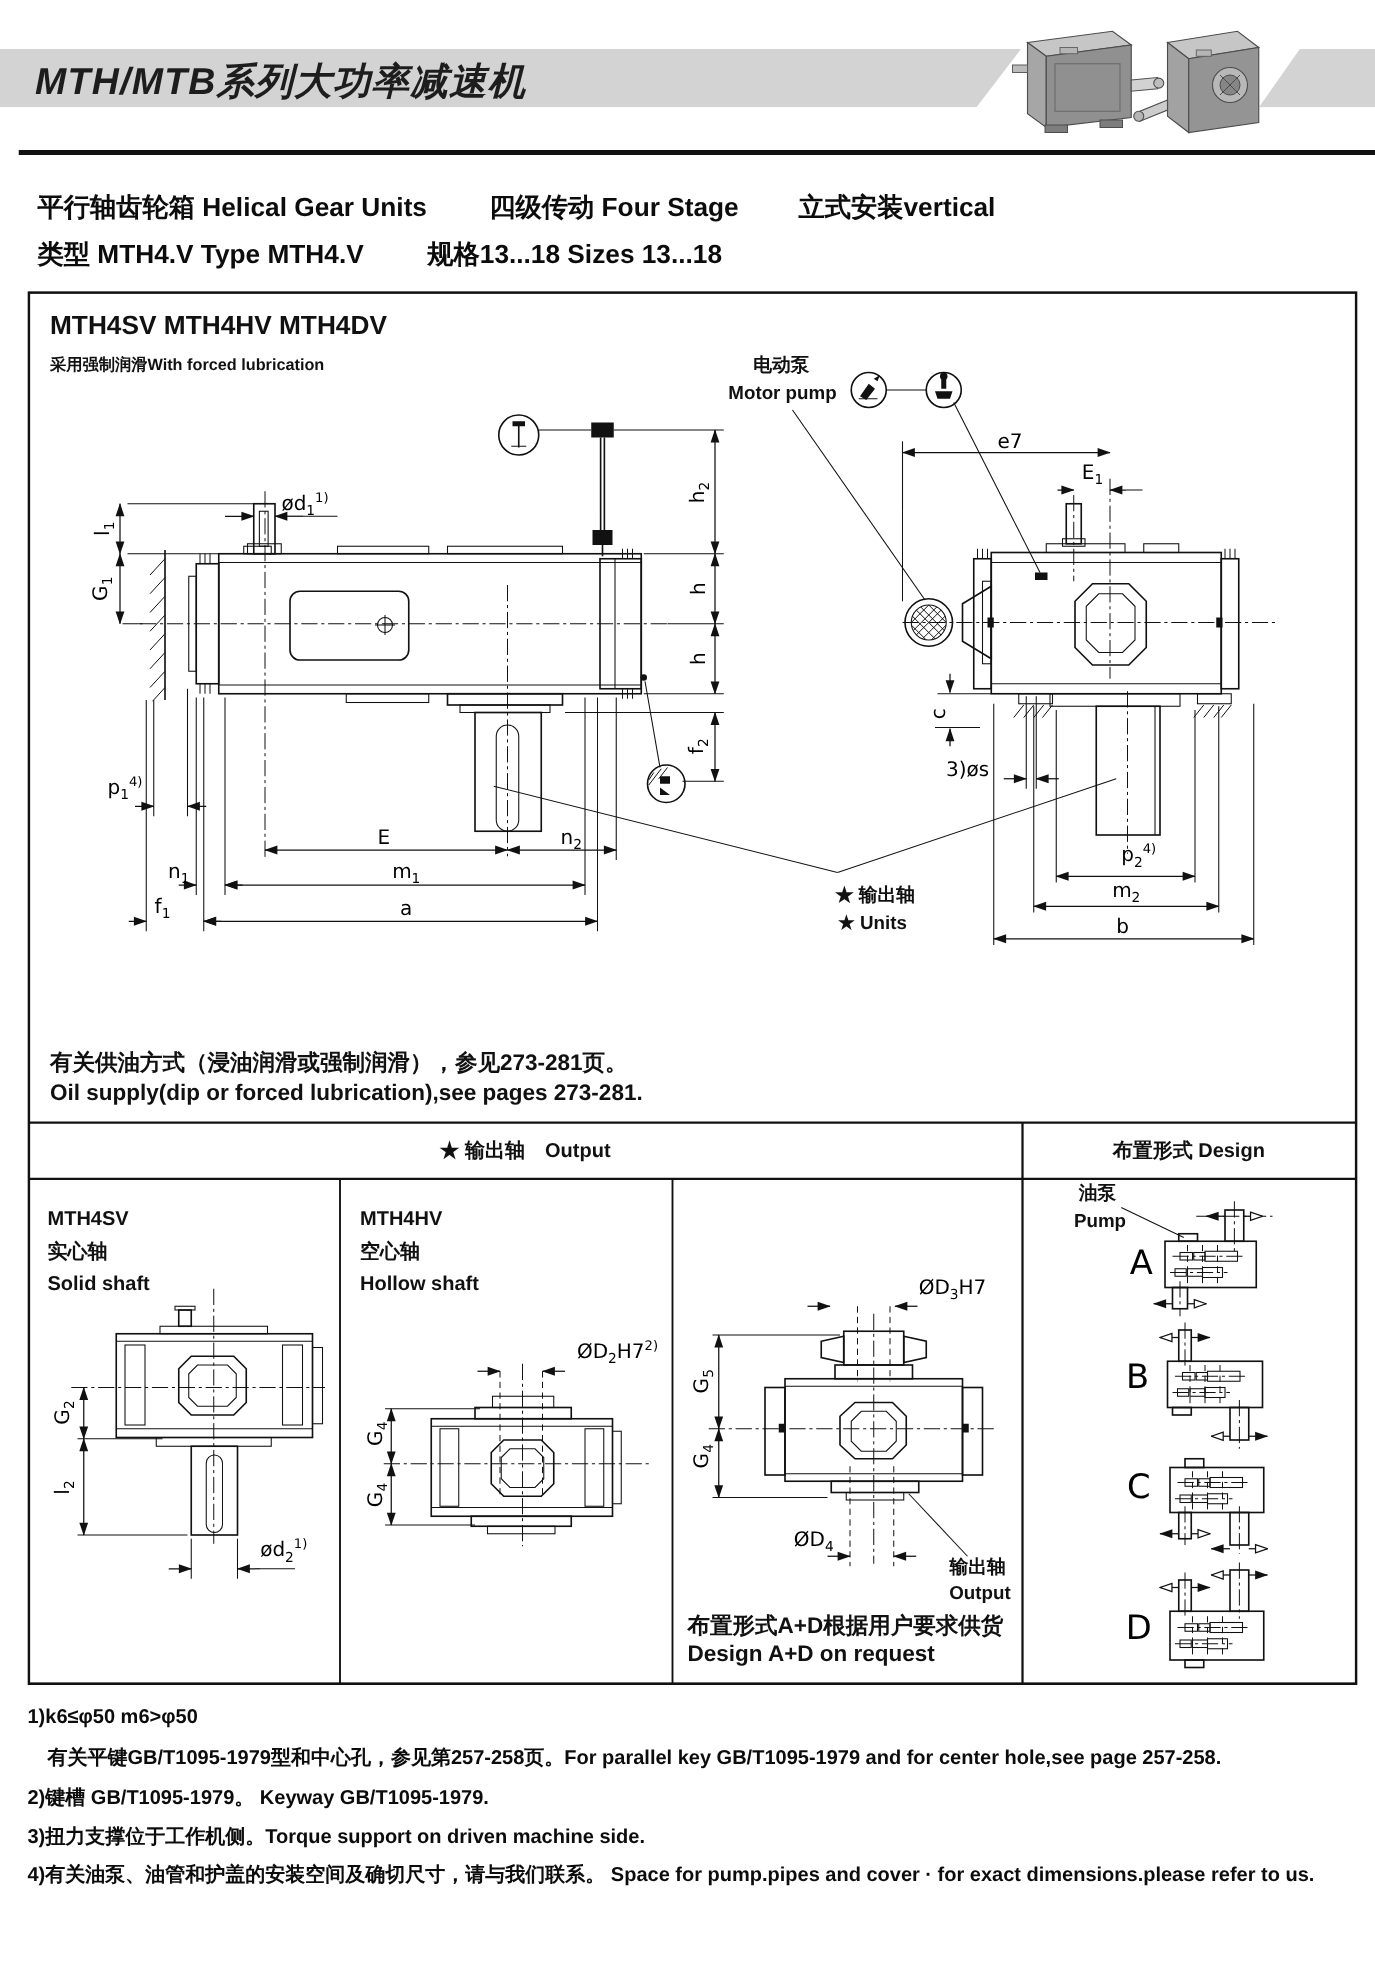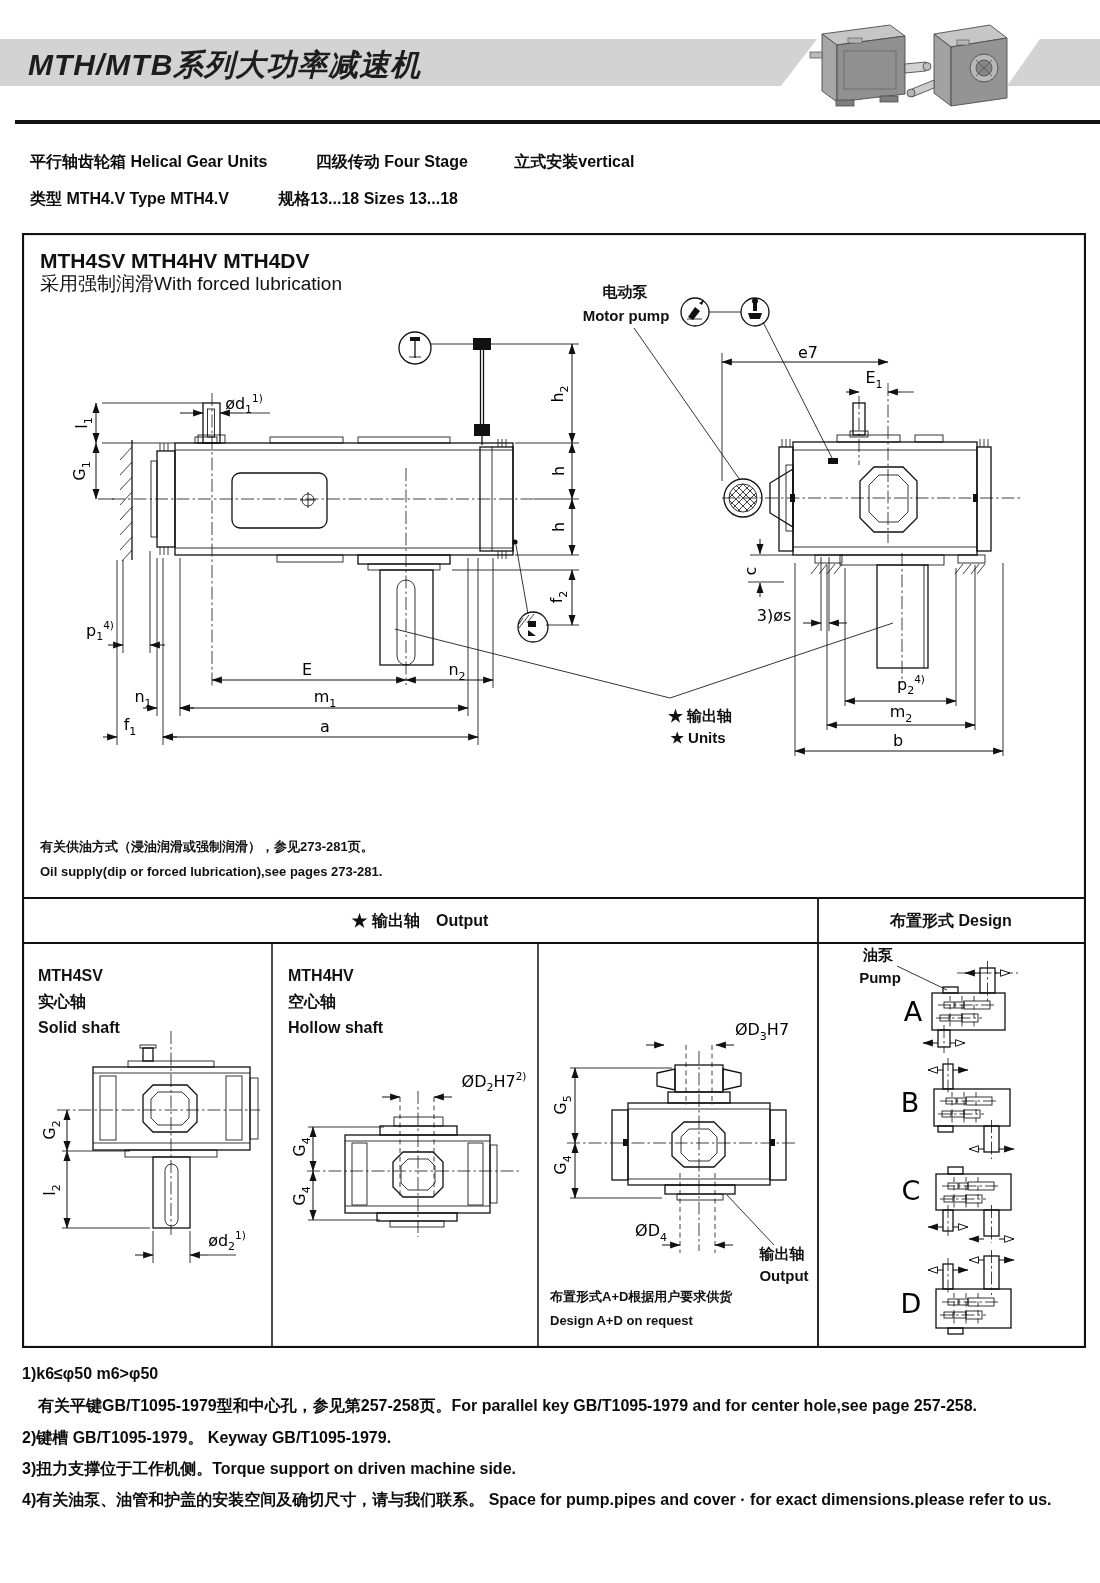--- a/index.html
+++ b/index.html
@@ -5,26 +5,26 @@
   html,body{margin:0;padding:0;background:#fff;}
   body{width:1100px;height:1583px;position:relative;font-family:"Liberation Sans",sans-serif;color:#111;overflow:hidden;}
   .abs{position:absolute;}
   
   .band{position:absolute;background:#d3d3d3;}
   .band-left{left:0;top:39px;width:820px;height:47px;clip-path:polygon(0 0,817px 0,781px 100%,0 100%);}
   .band-right{left:1007px;top:39px;width:93px;height:47px;clip-path:polygon(33px 0,100% 0,100% 100%,0 100%);}
   .banner-title{position:absolute;left:28px;top:45px;font-size:30px;font-weight:bold;font-style:italic;letter-spacing:1px;color:#1d1d1d;text-align:center;}
   .rule{position:absolute;left:15px;top:120px;width:1085px;height:4px;background:#111;}
   
-  .sub-line{position:absolute;font-size:16px;font-weight:bold;color:#0c0c0c;white-space:nowrap;}
+  .sub-line{position:absolute;font-size:21px;font-weight:bold;color:#0c0c0c;white-space:nowrap;}
   
   .main-box{position:absolute;left:22px;top:233px;width:1064px;height:936px;}
   .t-models{position:absolute;left:18px;top:16px;font-size:21px;font-weight:bold;}
-  .t-lube{position:absolute;left:18px;top:38px;font-size:19px;font-weight:normal;}
-  .t-note{position:absolute;font-size:13px;font-weight:bold;white-space:nowrap;}
+  .t-lube{position:absolute;left:18px;top:50px;font-size:13px;font-weight:bold;}
+  .t-note{position:absolute;font-size:18px;font-weight:bold;white-space:nowrap;}
   .dlb{position:absolute;transform:translate(-50%,-50%);font-family:"DejaVu Sans",sans-serif;font-size:16px;color:#000;white-space:nowrap;line-height:1;}
   .dlb sub{font-size:11px;}
   .dlb sup{font-size:10.5px;}
   .rot{transform:translate(-50%,-50%) rotate(-90deg);}
   .cjk-lab{position:absolute;transform:translate(-50%,-50%);font-size:15px;font-weight:bold;white-space:nowrap;}
   .cell-head{position:absolute;font-size:16px;font-weight:bold;white-space:nowrap;line-height:26px;}
   .th{position:absolute;transform:translate(-50%,-50%);font-size:16px;font-weight:bold;white-space:nowrap;}
   .dletter{position:absolute;transform:translate(-50%,-50%);font-family:"DejaVu Sans",sans-serif;font-size:27px;color:#000;}
   
   .note-line{position:absolute;left:22px;font-size:16px;font-weight:bold;white-space:nowrap;color:#0c0c0c;}

